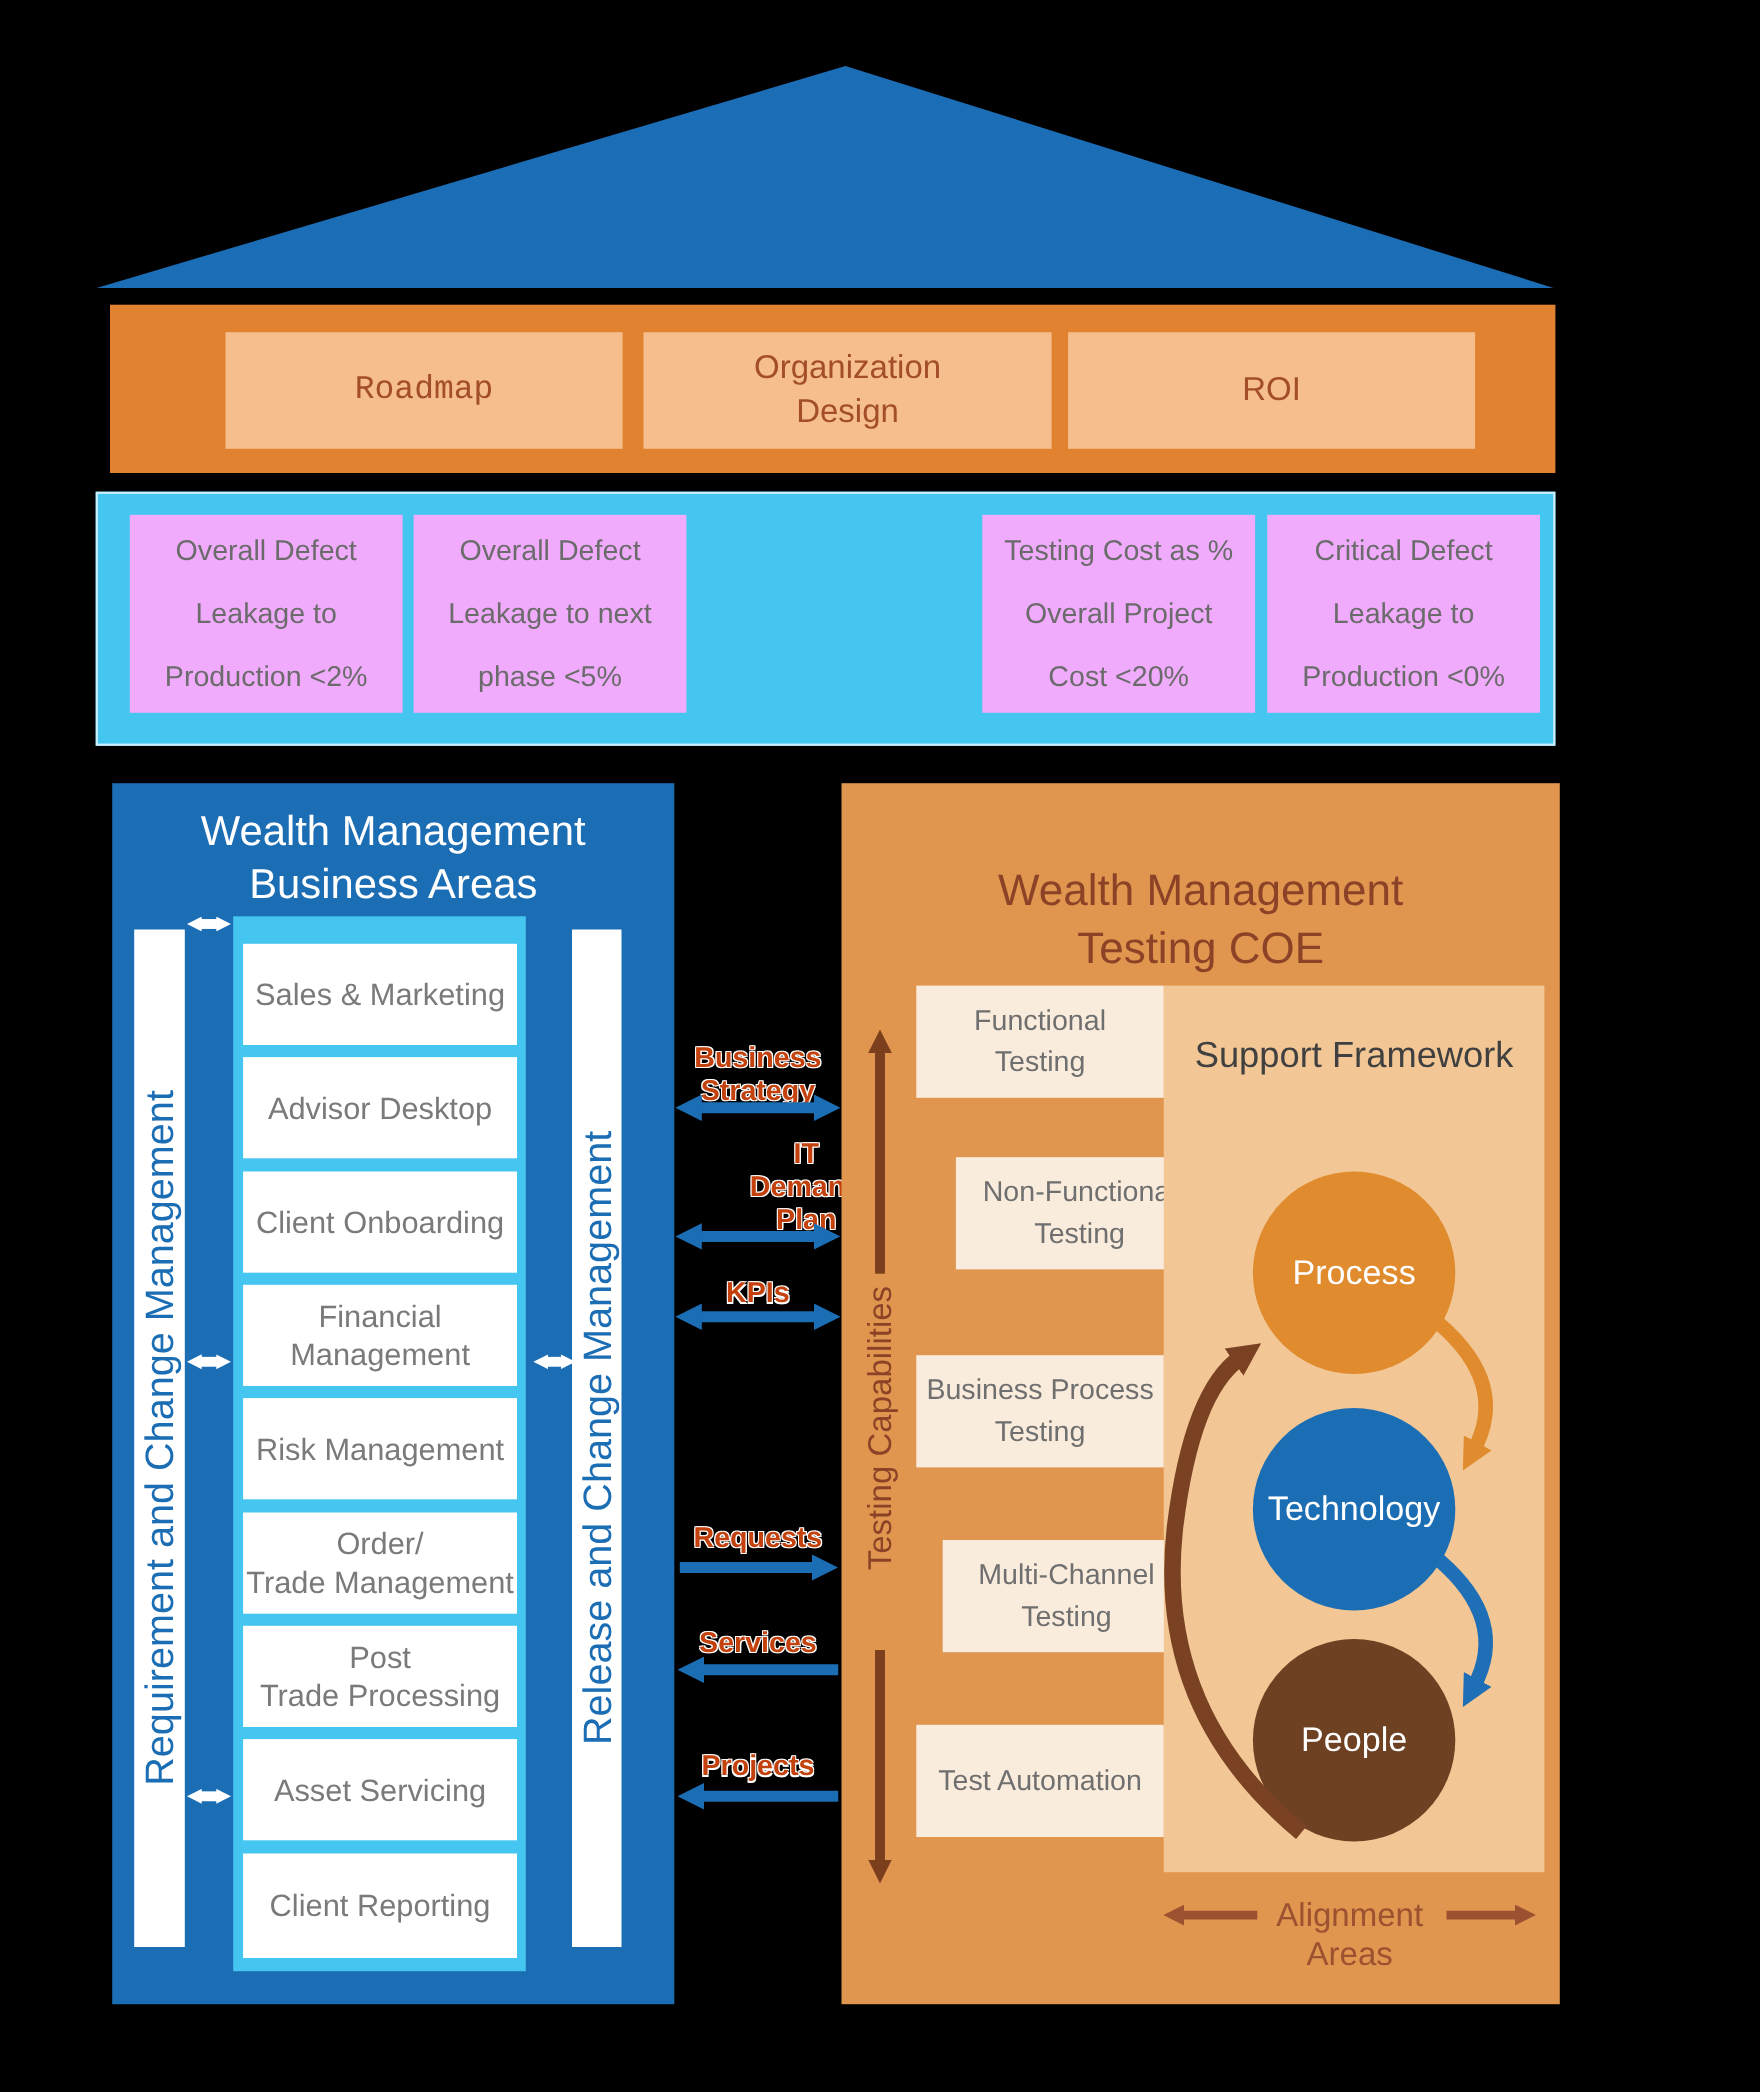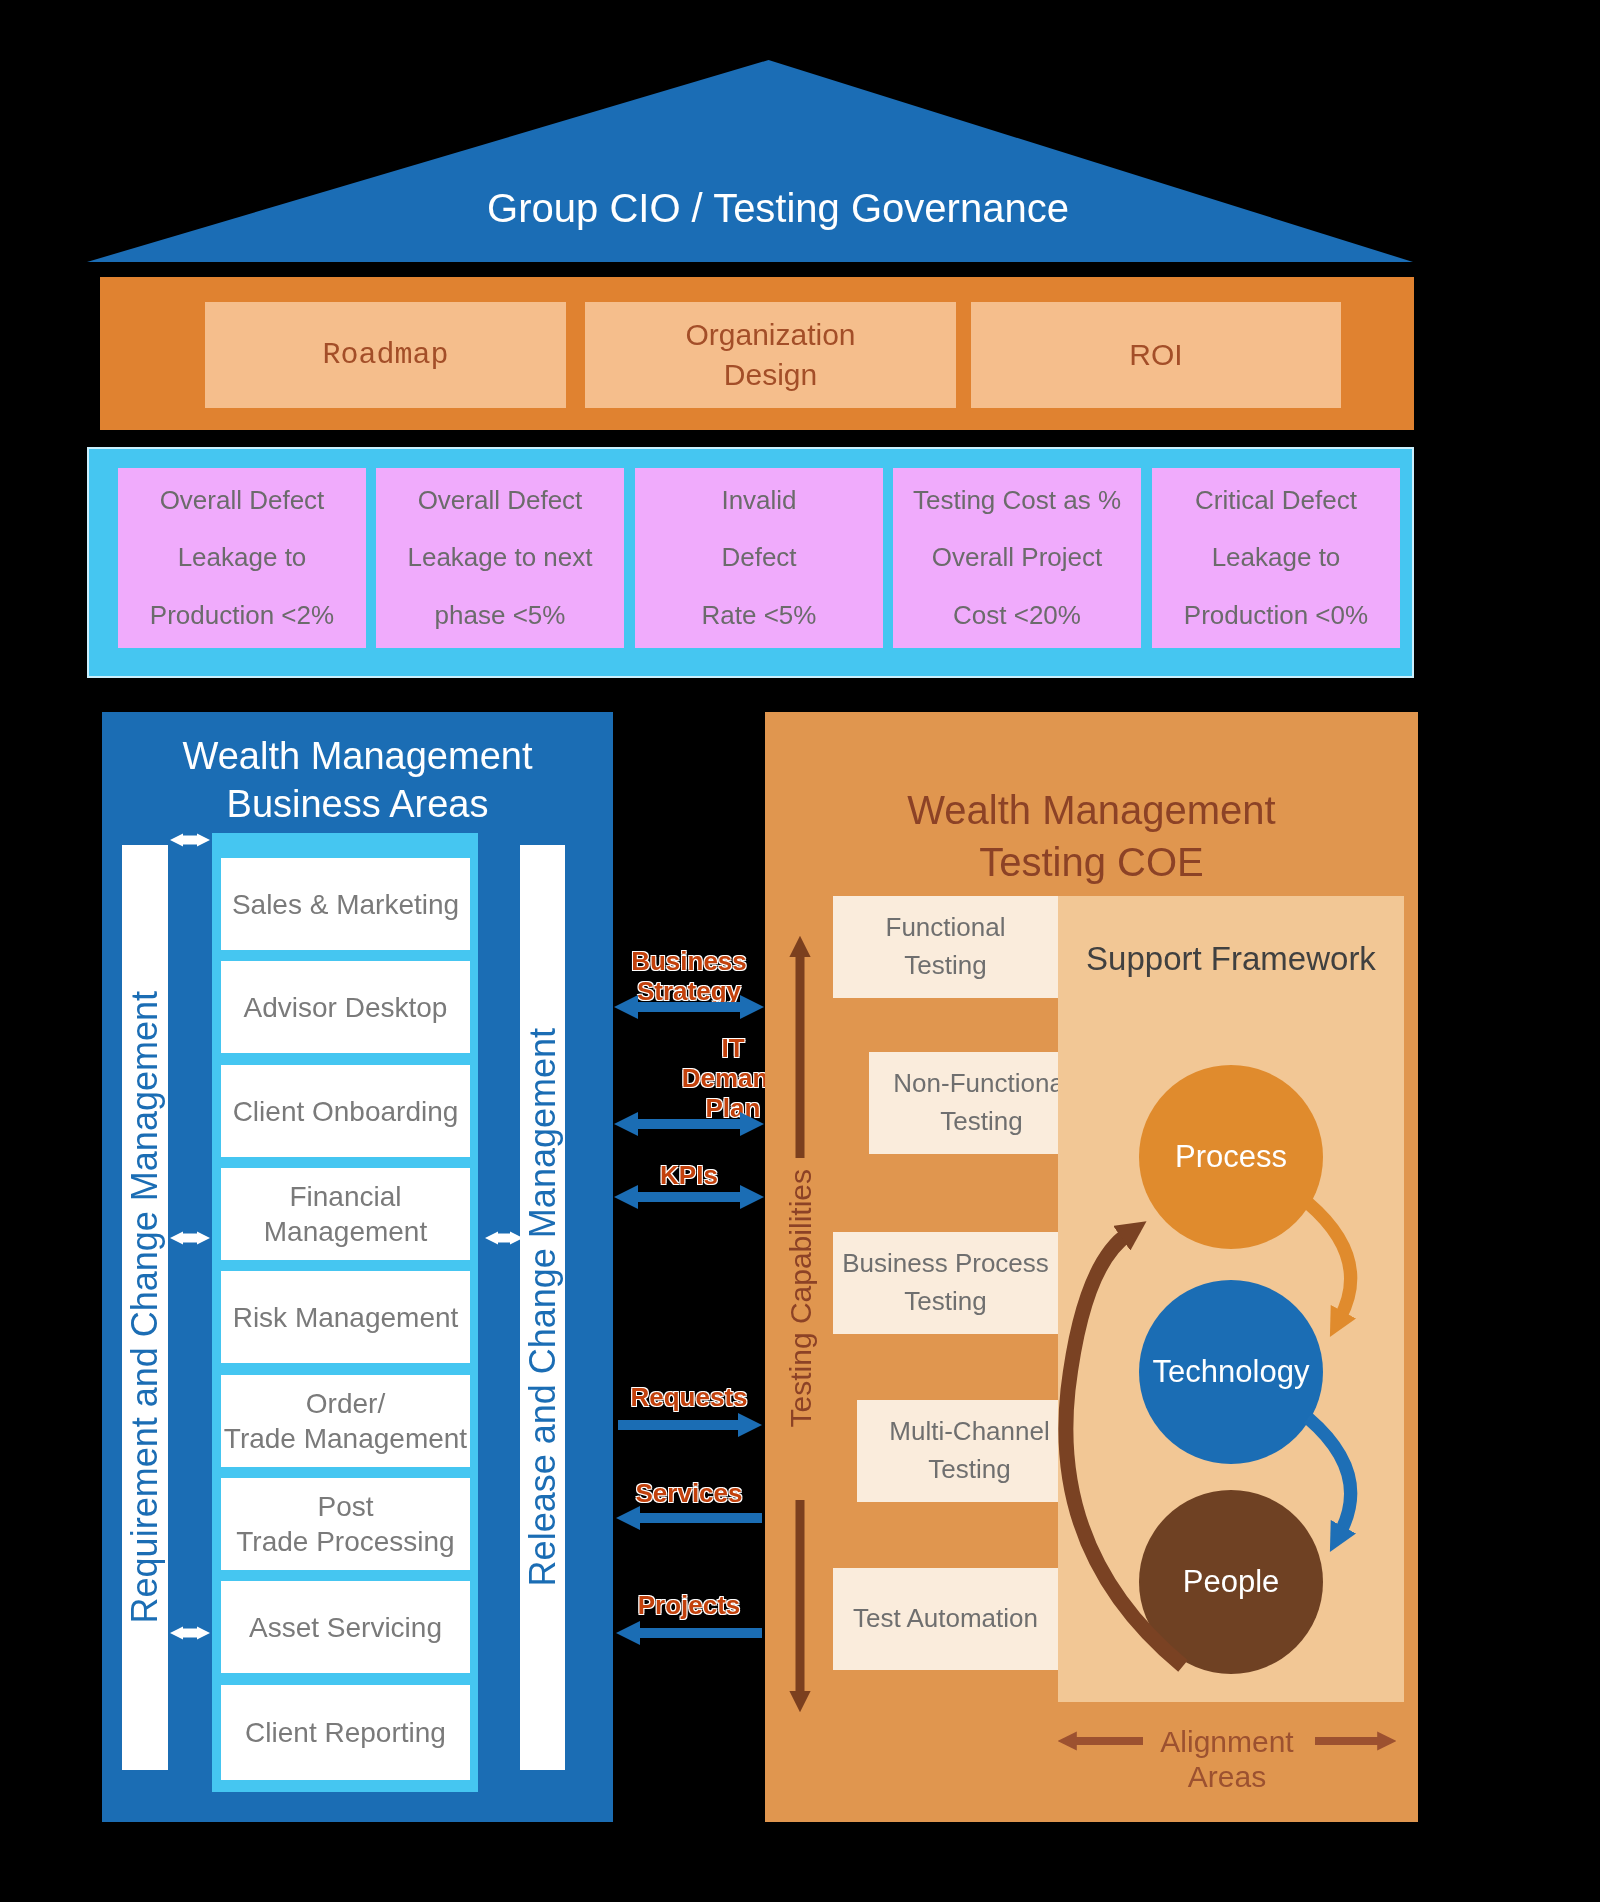--- a/index.html
+++ b/index.html
@@ -60,39 +60,35 @@
                font-size:30px;line-height:35px;}
 
   #arrows{left:0;top:0;width:1600px;height:1902px;pointer-events:none;}
 </style>
 </head>
 <body>
 
 <div id="canvas">
 
   <div class="abs" id="roof"></div>
-  <div class="abs" id="roof-title">Group CIO / Testing Governance</div>
 
   <div class="abs" id="gov-bar">
     <div class="abs flexc pre gov-box" style="left:105px;width:361px;font-family:Liberation Mono, monospace;">Roadmap</div>
     <div class="abs flexc pre gov-box" style="left:485px;width:371px;">Organization
 Design</div>
     <div class="abs flexc pre gov-box" style="left:871px;width:370px;">ROI</div>
   </div>
 
   <div class="abs" id="kpi-bar">
     <div class="abs flexc pre kpi-box" style="left:29px;">Overall Defect
 Leakage to
 Production &lt;2%</div>
     <div class="abs flexc pre kpi-box" style="left:287px;">Overall Defect
 Leakage to next
 phase &lt;5%</div>
-    <div class="abs flexc pre kpi-box" style="left:546px;">Invalid
-Defect
-Rate &lt;5%</div>
     <div class="abs flexc pre kpi-box" style="left:804px;">Testing Cost as %
 Overall Project
 Cost &lt;20%</div>
     <div class="abs flexc pre kpi-box" style="left:1063px;">Critical Defect
 Leakage to
 Production &lt;0%</div>
   </div>
 
   <div class="abs" id="ba-panel">
     <div class="abs pre" id="ba-title">Wealth Management

